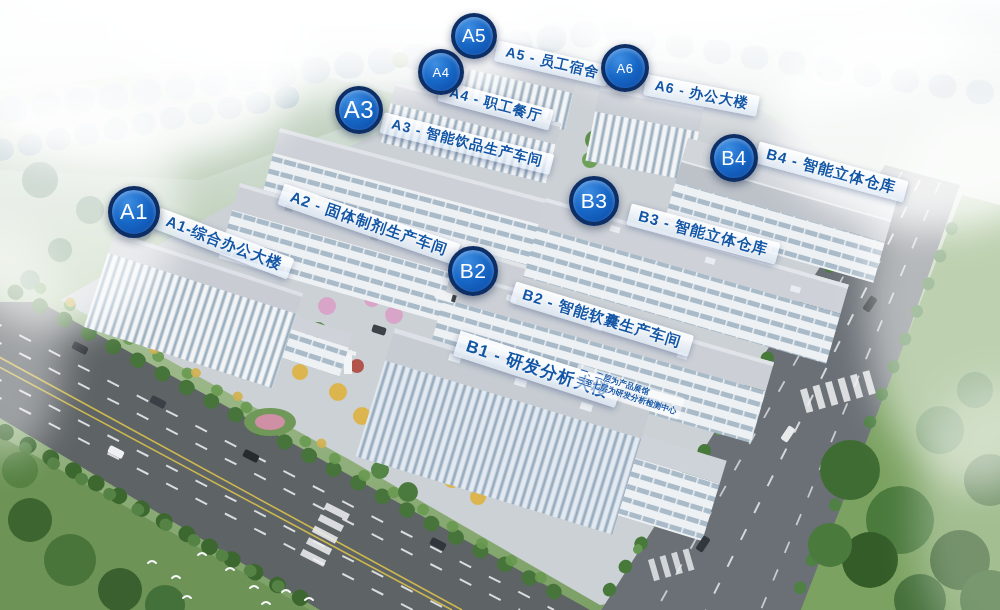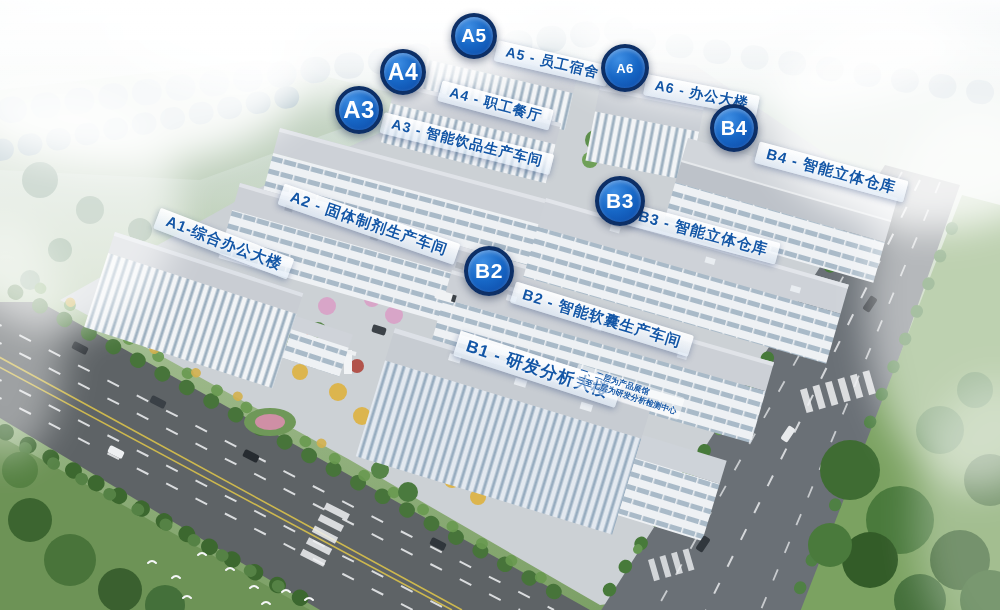--- a/index.html
+++ b/index.html
@@ -1,20 +1,20 @@
 <!DOCTYPE html>
 <html><head>
 <meta charset="utf-8">
 <style>
   html,body{margin:0;padding:0;background:#ffffff;}
   .stage{position:relative;width:1000px;height:610px;overflow:hidden;
          font-family:"Liberation Sans",sans-serif;background:#dfe8ee;}
   .stage svg{position:absolute;left:0;top:0;}
   .badge{position:absolute;box-sizing:border-box;display:flex;align-items:center;justify-content:center;
-         border-radius:50%;color:#fff;font-weight:bold;z-index:30;
+         border-radius:50%;color:#fff;font-weight:normal;z-index:30;
          background:radial-gradient(circle at 35% 28%,#3f8fe4 0%,#1767c6 48%,#0c47a3 100%);
          border:4px solid #0d2f66;
          box-shadow:0 3px 9px rgba(8,25,60,.45), inset 0 2px 4px rgba(255,255,255,.35);
          letter-spacing:0.5px;}
   .banner{position:absolute;z-index:25;transform-origin:left center;white-space:nowrap;
           font-weight:bold;color:#1356a6;
           background:linear-gradient(180deg,rgba(255,255,255,.95),rgba(224,235,248,.72));
           padding:1px 10px 2px;border-radius:2px;
           box-shadow:0 2px 6px rgba(20,50,110,.35);
           text-shadow:0 0 3px #ffffff;letter-spacing:1px;}
@@ -286,27 +286,28 @@
     <ellipse cx="500" cy="8" rx="300" ry="45" fill="#ffffff" opacity="0.7"></ellipse>
     <ellipse cx="760" cy="40" rx="200" ry="70" fill="#ffffff" opacity="0.8"></ellipse>
     <ellipse cx="930" cy="120" rx="160" ry="110" fill="#ffffff" opacity="0.8"></ellipse>
     <ellipse cx="975" cy="300" rx="110" ry="190" fill="#ffffff" opacity="0.5"></ellipse>
     <ellipse cx="995" cy="520" rx="80" ry="140" fill="#ffffff" opacity="0.3"></ellipse>
     <ellipse cx="5" cy="340" rx="60" ry="120" fill="#ffffff" opacity="0.4"></ellipse>
   </g>
   <rect width="1000" height="90" fill="url(#topFade)"></rect>
 </svg>
 
+  <div class="badge" style="left:108px;top:186px;width:52px;height:52px;font-size:22px">A1</div>
   <div class="badge" style="left:335px;top:86px;width:48px;height:48px;font-size:24px">A3</div>
-  <div class="badge" style="left:380px;top:49px;width:46px;height:46px;font-size:23px">A4</div>
+  <div class="badge" style="left:418px;top:49px;width:46px;height:46px;font-size:13px">A4</div>
   <div class="badge" style="left:451px;top:13px;width:46px;height:46px;font-size:19px">A5</div>
   <div class="badge" style="left:601px;top:44px;width:48px;height:48px;font-size:13px">A6</div>
-  <div class="badge" style="left:464px;top:246px;width:50px;height:50px;font-size:21px">B2</div>
-  <div class="badge" style="left:595px;top:176px;width:50px;height:50px;font-size:21px">B3</div>
-  <div class="badge" style="left:710px;top:104px;width:48px;height:48px;font-size:20px">B4</div>
+  <div class="badge" style="left:448px;top:246px;width:50px;height:50px;font-size:21px">B2</div>
+  <div class="badge" style="left:569px;top:176px;width:50px;height:50px;font-size:21px">B3</div>
+  <div class="badge" style="left:710px;top:134px;width:48px;height:48px;font-size:20px">B4</div>
 
   <div class="banner" style="left:157px;top:207px;font-size:15px;transform:rotate(21deg)">A1-综合办公大楼</div>
   <div class="banner" style="left:281px;top:183px;font-size:15px;transform:rotate(19deg)">A2 - 固体制剂生产车间</div>
   <div class="banner" style="left:382px;top:112px;font-size:14px;transform:rotate(14deg)">A3 - 智能饮品生产车间</div>
   <div class="banner" style="left:440px;top:80px;font-size:14px;transform:rotate(15deg)">A4 - 职工餐厅</div>
   <div class="banner" style="left:496px;top:40px;font-size:14px;transform:rotate(13deg)">A5 - 员工宿舍</div>
   <div class="banner" style="left:645px;top:74px;font-size:14px;transform:rotate(11deg)">A6 - 办公大楼</div>
   <div class="banner" style="left:457px;top:330px;font-size:17px;transform:rotate(18deg)">B1 - 研发分析大楼</div>
   <div class="banner" style="left:513px;top:281px;font-size:15px;transform:rotate(17deg)">B2 - 智能软囊生产车间</div>
   <div class="banner" style="left:629px;top:203px;font-size:15px;transform:rotate(15deg)">B3 - 智能立体仓库</div>

